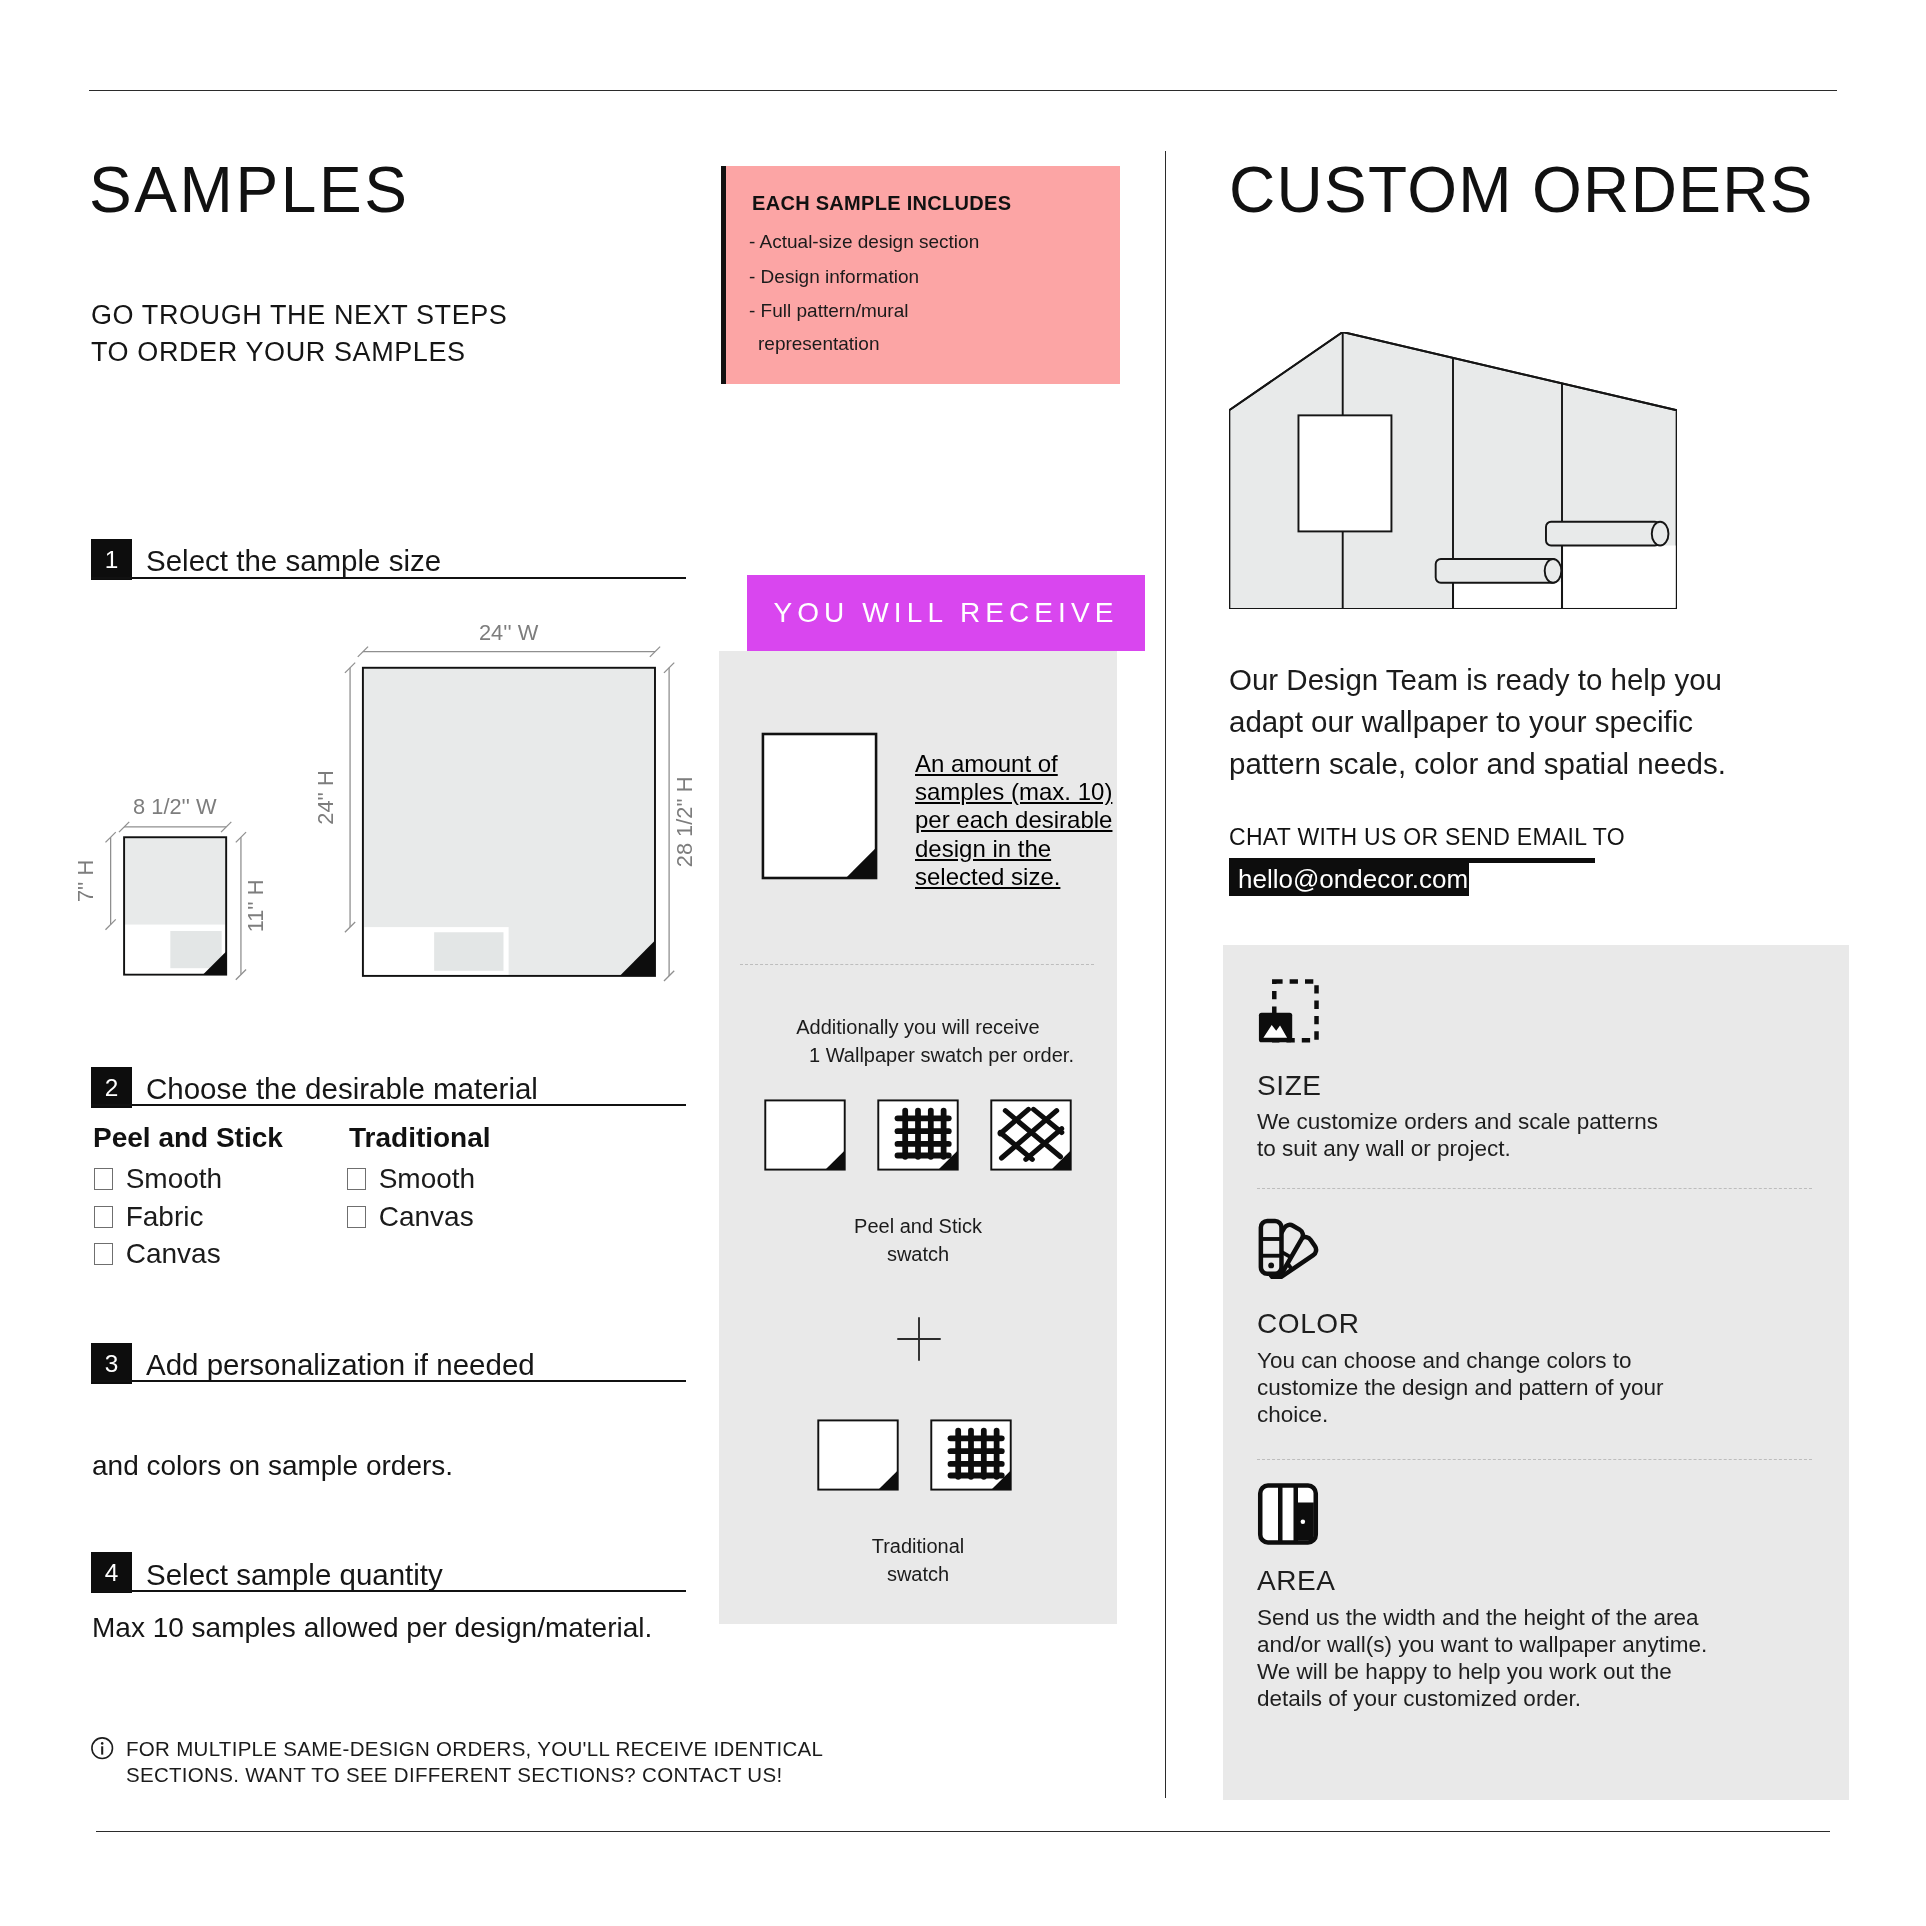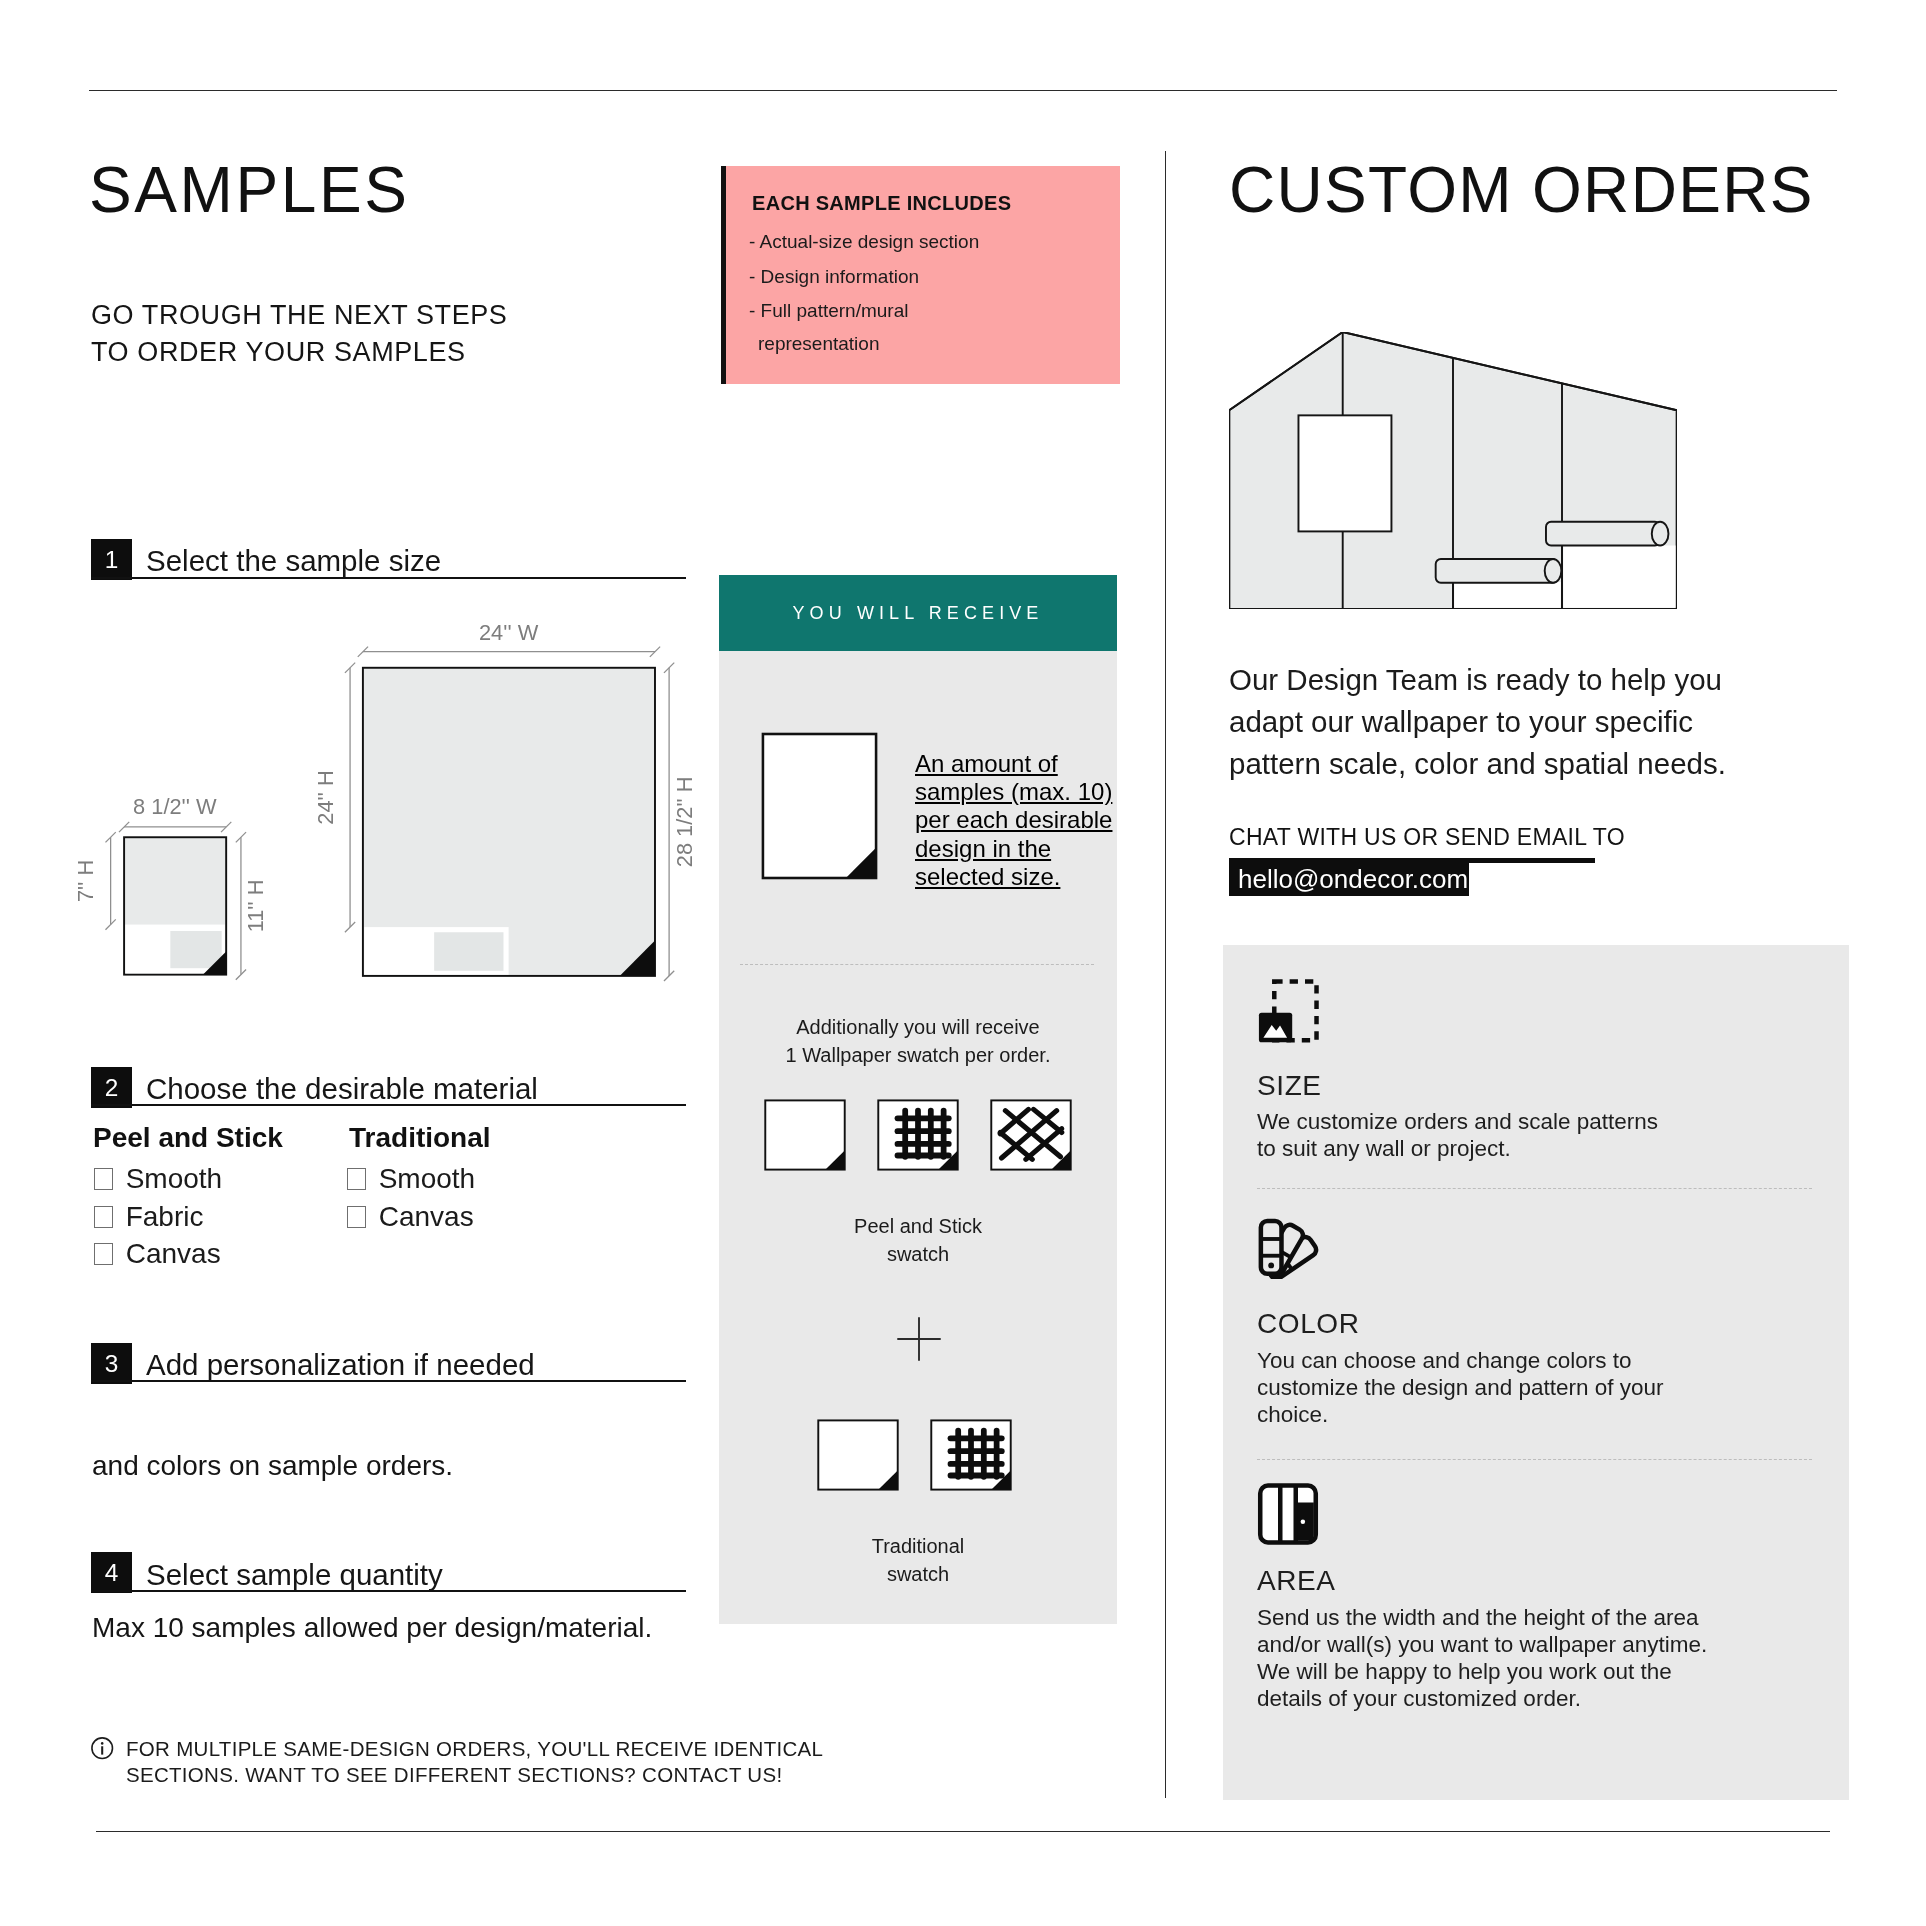--- a/index.html
+++ b/index.html
@@ -16,22 +16,22 @@
   .step-num{width:41px;height:41px;background:#0d0d0d;color:#fff;font-size:24.4px;
             display:flex;align-items:center;justify-content:center;}
   .step-label{font-size:29.5px;color:#161616;white-space:nowrap;}
   .underline{height:1.9px;background:#111;}
   .mat-title{font-size:28px;font-weight:700;color:#111;white-space:nowrap;}
   .cb-row{display:flex;align-items:center;gap:13px;}
   .cb{width:16.7px;height:20px;border:1.3px solid #6f6f6f;background:#fff;flex:0 0 auto;}
   .cb-label{font-size:28px;color:#1b1b1b;white-space:nowrap;}
   .body-l{font-size:28px;line-height:37px;color:#161616;white-space:nowrap;}
   .note-line{font-size:20.5px;letter-spacing:0.3px;color:#1b1b1b;white-space:nowrap;}
-  .ywr-band{background:#0f766e;color:#ffffff;display:flex;align-items:center;justify-content:center;
-            font-size:18px;letter-spacing:5.1px;white-space:nowrap;}
+  .ywr-band{background:#d946ef;color:#ffffff;display:flex;align-items:center;justify-content:center;
+            font-size:28px;letter-spacing:5.1px;white-space:nowrap;margin-left:28px;}
   .gray-panel{background:#e9e9e9;}
   .mid-text{font-size:24px;line-height:28px;color:#000000;white-space:nowrap;text-decoration:underline;}
   .mid-center{font-size:20px;line-height:28px;color:#1b1b1b;text-align:center;white-space:nowrap;}
   .dashed{border-top:1.3px dashed #bdbdbd;height:0;}
   .chat-line{font-size:23px;letter-spacing:0.3px;color:#131313;white-space:nowrap;}
   .email-strip{background:#0d0d0d;height:4.5px;}
   .email-box{background:#0d0d0d;color:#fff;font-size:26px;display:flex;align-items:center;
              padding-left:9px;white-space:nowrap;}
   .feat-name{font-size:28px;letter-spacing:0.6px;color:#1e1e1e;white-space:nowrap;}
   .feat-text{font-size:22.5px;line-height:27px;color:#1e1e1e;white-space:nowrap;}
@@ -160,21 +160,21 @@
   </svg>
   <div class="abs mid-text" style="left:915px;top:750px;">An amount of</div>
   <div class="abs mid-text" style="left:915px;top:778px;">samples (max. 10)</div>
   <div class="abs mid-text" style="left:915px;top:806px;">per each desirable</div>
   <div class="abs mid-text" style="left:915px;top:835px;">design in the</div>
   <div class="abs mid-text" style="left:915px;top:863px;">selected size.</div>
 
   <div class="abs dashed" style="left:740px;top:964px;width:354px;"></div>
 
   <div class="abs mid-center" style="left:719px;top:1013px;width:398px;">Additionally you will receive</div>
-  <div class="abs mid-center" style="left:719px;top:1041px;width:398px;">1 Wallpaper swatch per order.</div>
+  <div class="abs mid-center" style="left:719px;top:1041px;width:445px;">1 Wallpaper swatch per order.</div>
 
   <svg class="abs" style="left:764px;top:1099px;" width="82" height="72" viewBox="0 0 128 112">
     <rect x="2" y="2" width="124" height="108" fill="#ffffff" stroke="#111" stroke-width="3"></rect>
     <polygon points="96,110 126,110 126,80" fill="#0d0d0d"></polygon>
   </svg>
   <svg class="abs" style="left:877px;top:1099px;" width="82" height="72" viewBox="0 0 128 112">
     <rect x="2" y="2" width="124" height="108" fill="#ffffff" stroke="#111" stroke-width="3"></rect>
     <g stroke="#0d0d0d" stroke-width="9" stroke-linecap="round">
       <line x1="44" y1="18" x2="44" y2="90"></line>
         <line x1="64" y1="18" x2="64" y2="90"></line>

